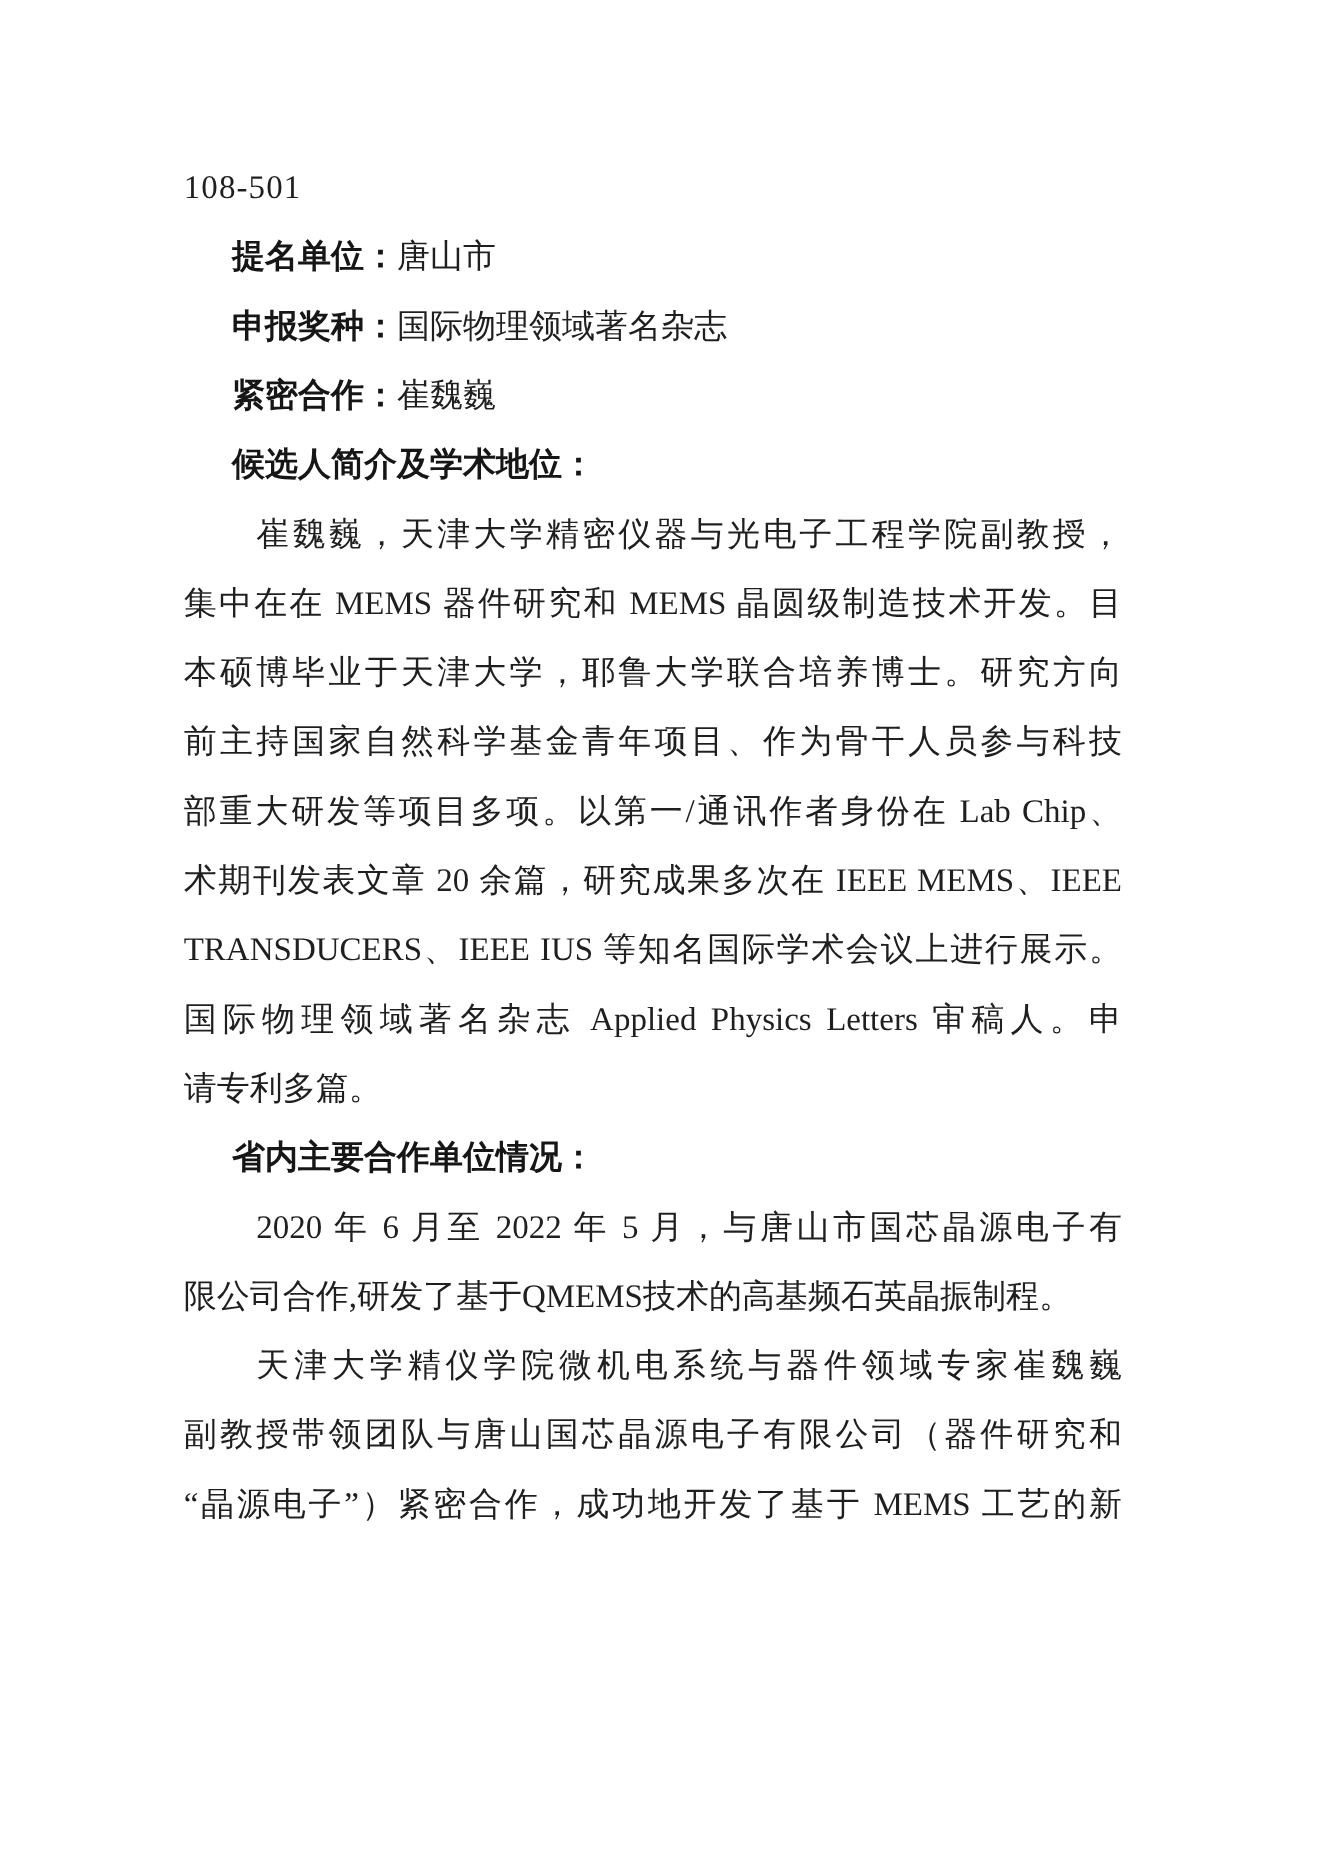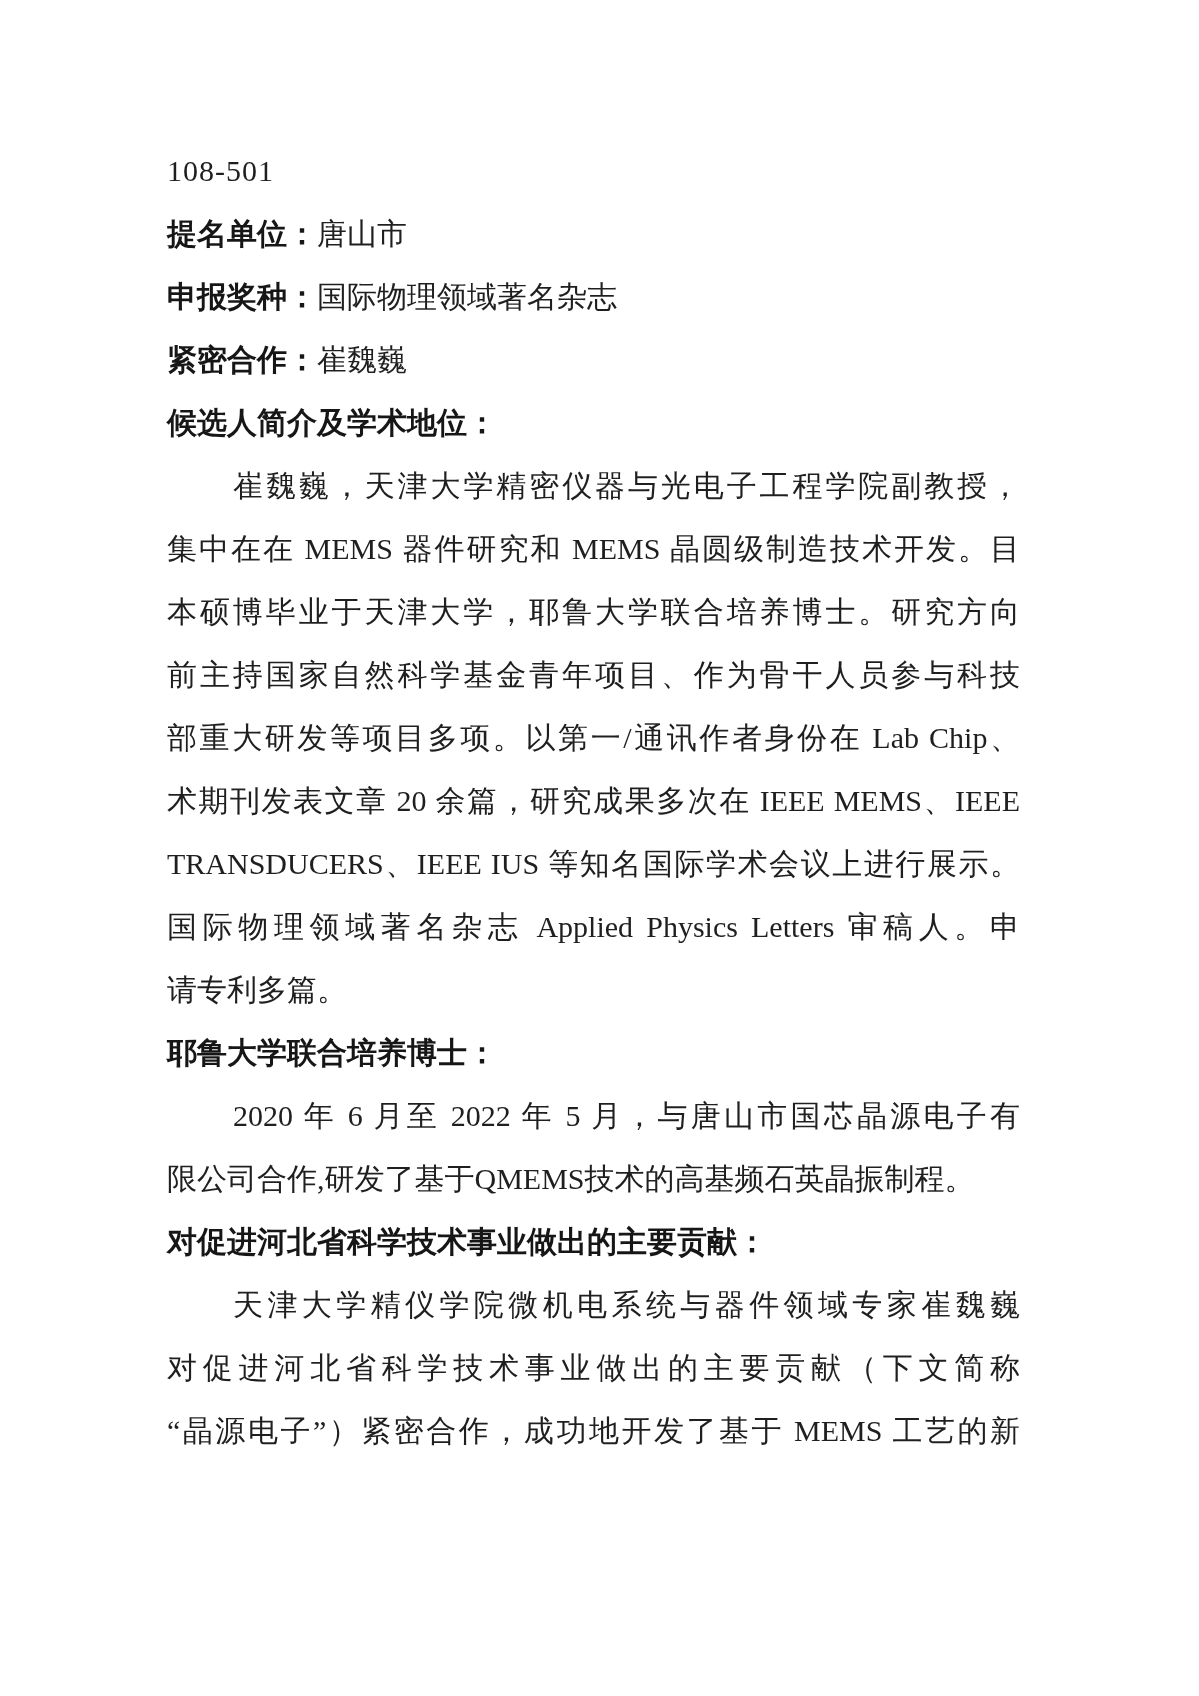--- a/index.html
+++ b/index.html
@@ -34,20 +34,21 @@
     text-align: justify;
     text-align-last: justify;
   }
   
   .indent {
     text-indent: 66px;
   }
   .h, .lbl {
     font-weight: bold;
     color: #161616;
+    margin-left: 44px;
   }
   .num {
     letter-spacing: 1px;
   }
 </style>
 </head>
 <body>
 
 <div class="page">
   <div class="doc">
@@ -65,25 +66,24 @@
     <div class="line j indent">崔魏巍，天津大学精密仪器与光电子工程学院副教授，</div>
     <div class="line j">集中在在 MEMS 器件研究和 MEMS 晶圆级制造技术开发。目</div>
     <div class="line j">本硕博毕业于天津大学，耶鲁大学联合培养博士。研究方向</div>
     <div class="line j">前主持国家自然科学基金青年项目、作为骨干人员参与科技</div>
     <div class="line j">部重大研发等项目多项。以第一/通讯作者身份在 Lab Chip、</div>
     <div class="line j">术期刊发表文章 20 余篇，研究成果多次在 IEEE MEMS、IEEE</div>
     <div class="line j">TRANSDUCERS、IEEE IUS 等知名国际学术会议上进行展示。</div>
     <div class="line j">国际物理领域著名杂志 Applied Physics Letters 审稿人。申</div>
     <div class="line">请专利多篇。</div>
 
-    <div class="line h">耶鲁大学联合培养博士：</div>
+    <div class="line h">省内主要合作单位情况：</div>
 
     <div class="line j indent">2020 年 6 月至 2022 年 5 月，与唐山市国芯晶源电子有</div>
     <div class="line">限公司合作,研发了基于QMEMS技术的高基频石英晶振制程。</div>
 
-    <div class="line h">对促进河北省科学技术事业做出的主要贡献：</div>
 
     <div class="line j indent">天津大学精仪学院微机电系统与器件领域专家崔魏巍</div>
-    <div class="line j">对促进河北省科学技术事业做出的主要贡献（下文简称</div>
+    <div class="line j">副教授带领团队与唐山国芯晶源电子有限公司（器件研究和</div>
     <div class="line j">“晶源电子”）紧密合作，成功地开发了基于 MEMS 工艺的新</div>
 
   </div>
 </div>
 
 </body></html>

